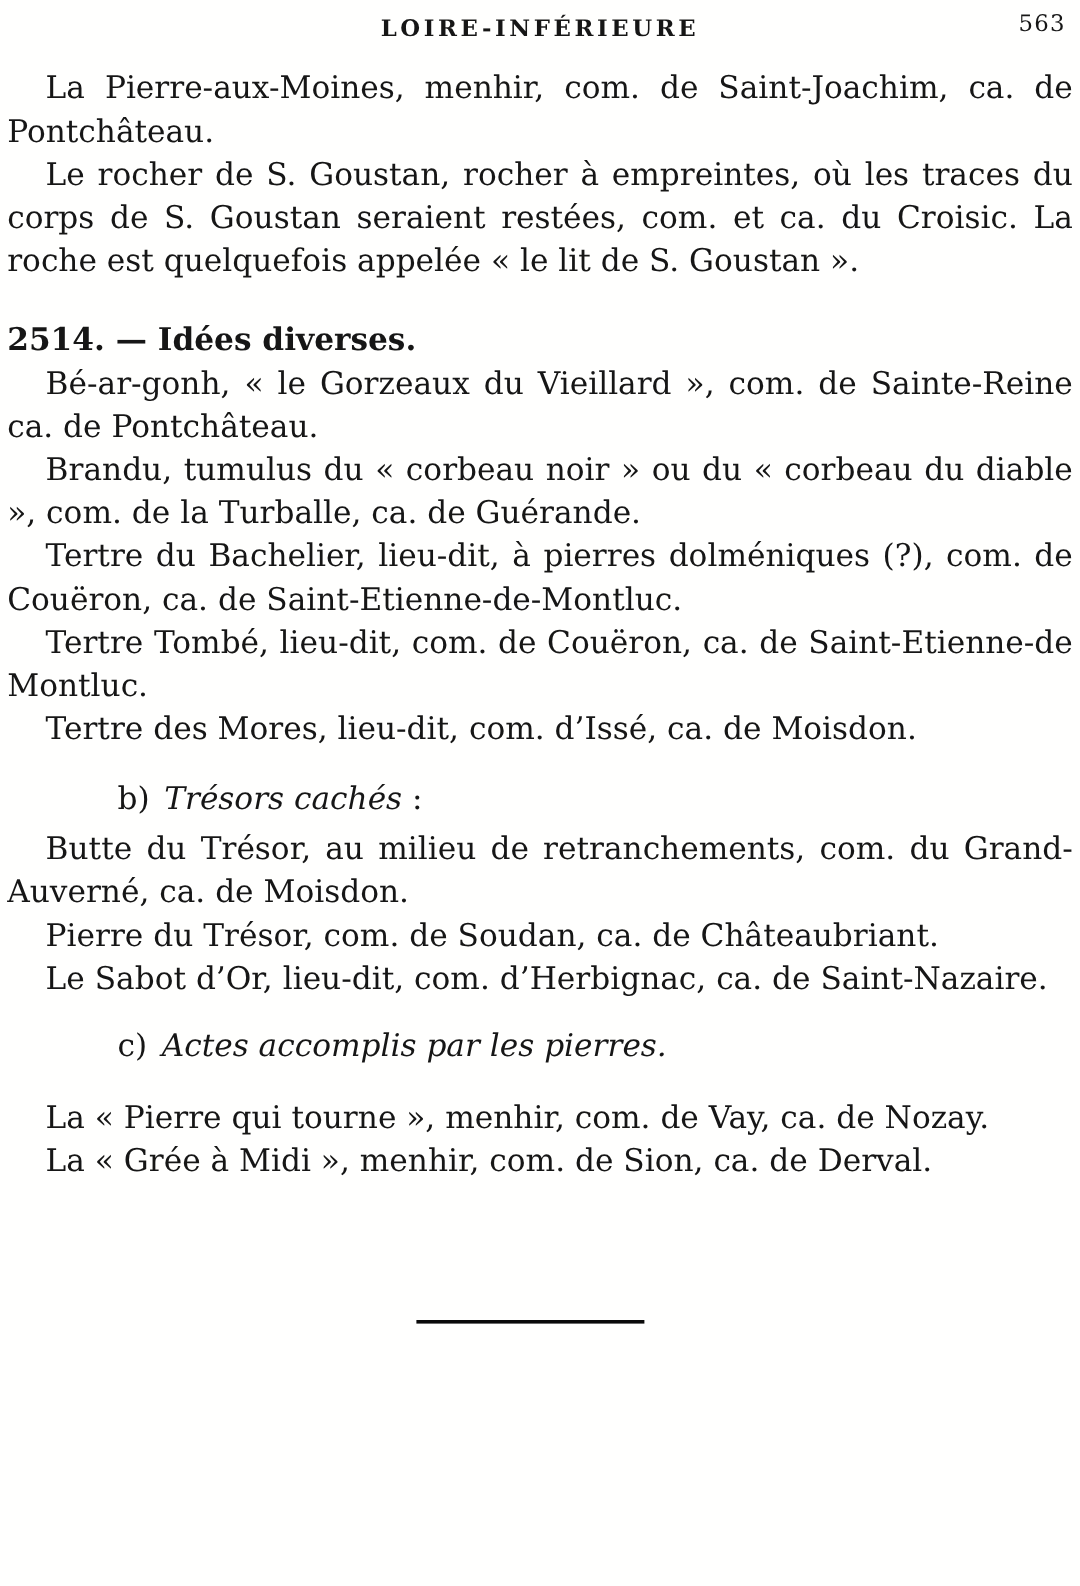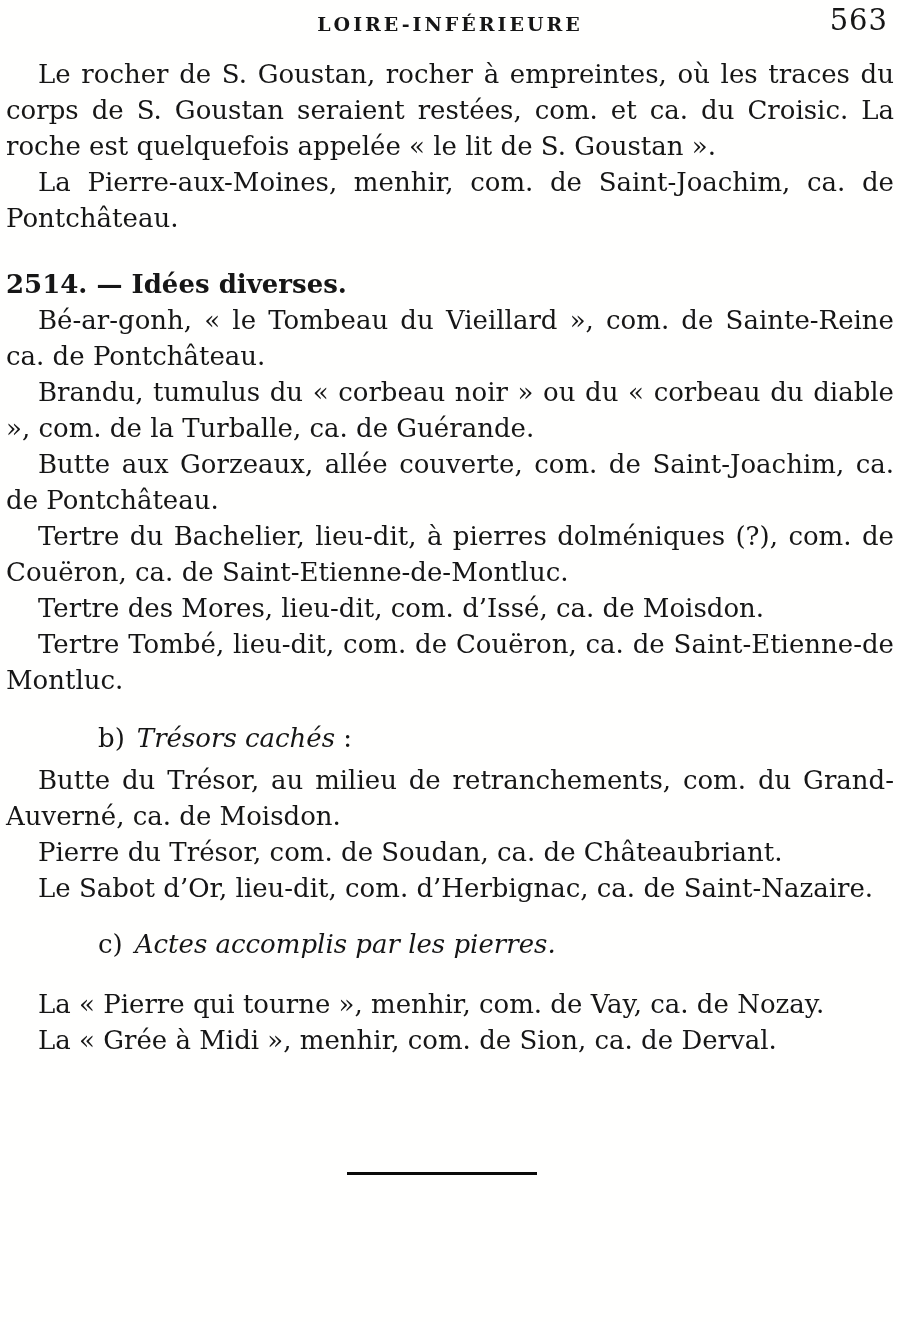--- a/index.html
+++ b/index.html
@@ -24,21 +24,21 @@
   }
   .running-title {
     font-size: 19px;
     font-weight: 700;
     letter-spacing: 3px;
   }
   .page-number {
     position: absolute;
     right: 6px;
     top: -2px;
-    font-size: 29px;
+    font-size: 19px;
     letter-spacing: 1px;
   }
   .intro { margin-top: 22px; }
   .para {
     margin: 0;
     text-indent: 32px;
     text-align: justify;
   }
   .section-heading {
     font-size: 26px;
@@ -68,33 +68,32 @@
 <body>
 
 <div class="page">
 
   <div class="page-header">
     <span class="running-title">LOIRE-INFÉRIEURE</span>
     <span class="page-number">563</span>
   </div>
 
   <div class="intro">
+    <p class="para">La Pierre-aux-Moines, menhir, com. de Saint-Joachim, ca. de Pontchâteau.</p>
     <p class="para">Le rocher de S. Goustan, rocher à empreintes, où les traces du corps de S. Goustan seraient restées, com. et ca. du Croisic. La roche est quelquefois appelée « le lit de S. Goustan ».</p>
-    <p class="para">La Pierre-aux-Moines, menhir, com. de Saint-Joachim, ca. de Pontchâteau.</p>
   </div>
 
   <h2 class="section-heading">2514. — Idées diverses.</h2>
 
   <div>
-    <p class="para">Bé-ar-gonh, « le Tombeau du Vieillard », com. de Sainte-Reine ca. de Pontchâteau.</p>
+    <p class="para">Bé-ar-gonh, « le Gorzeaux du Vieillard », com. de Sainte-Reine ca. de Pontchâteau.</p>
     <p class="para">Brandu, tumulus du « corbeau noir » ou du « corbeau du diable », com. de la Turballe, ca. de Guérande.</p>
-    <p class="para">Butte aux Gorzeaux, allée couverte, com. de Saint-Joachim, ca. de Pontchâteau.</p>
     <p class="para">Tertre du Bachelier, lieu-dit, à pierres dolméniques (?), com. de Couëron, ca. de Saint-Etienne-de-Montluc.</p>
+    <p class="para">Tertre Tombé, lieu-dit, com. de Couëron, ca. de Saint-Etienne-de Montluc.</p>
     <p class="para">Tertre des Mores, lieu-dit, com. d’Issé, ca. de Moisdon.</p>
-    <p class="para">Tertre Tombé, lieu-dit, com. de Couëron, ca. de Saint-Etienne-de Montluc.</p>
   </div>
 
   <div>
     <p class="subhead subhead-b"><span class="sub-label">b)</span><span class="sub-title">Trésors cachés</span><span> :</span></p>
     <p class="para">Butte du Trésor, au milieu de retranchements, com. du Grand-Auverné, ca. de Moisdon.</p>
     <p class="para">Pierre du Trésor, com. de Soudan, ca. de Châteaubriant.</p>
     <p class="para">Le Sabot d’Or, lieu-dit, com. d’Herbignac, ca. de Saint-Nazaire.</p>
   </div>
 
   <div>

